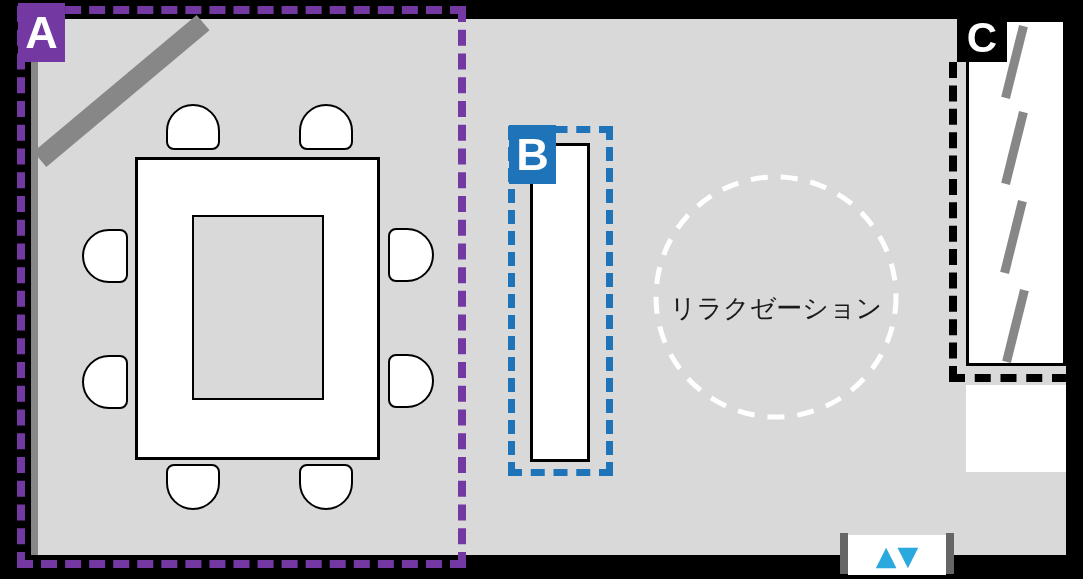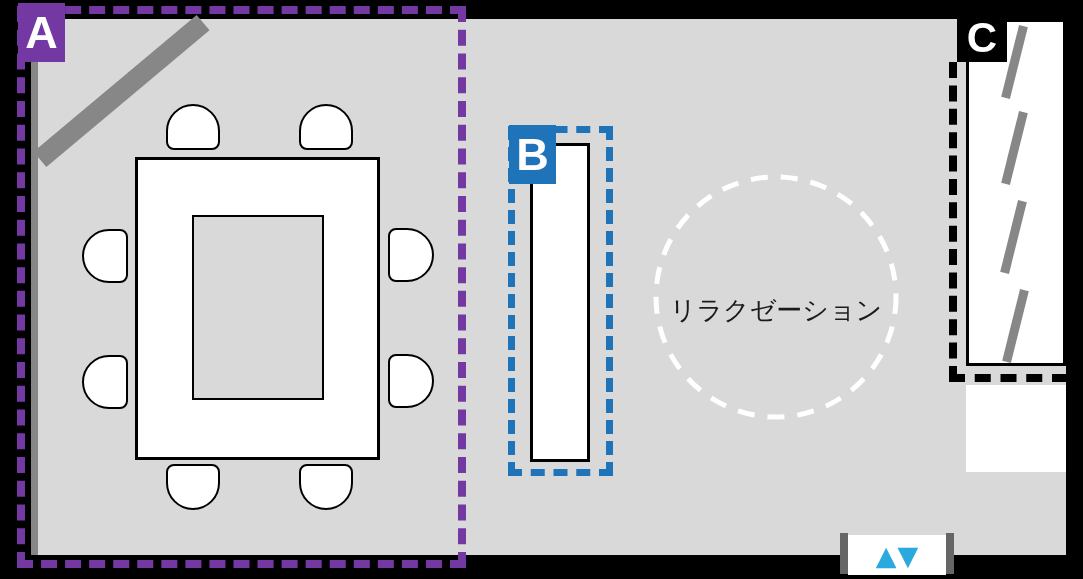--- a/index.html
+++ b/index.html
@@ -54,21 +54,21 @@
   
   .shelf-b{left:530px; top:143px; width:60px; height:319px; background:var(--furniture-white);
            border:3px solid var(--outline); z-index:3;}
 
   
   .relax-circle{left:652px; top:173px; width:248px; height:248px; z-index:2;}
   .relax-circle circle{fill:none; stroke:var(--relax-dash); stroke-width:5; stroke-dasharray:17 13;}
   .relax-label{left:652px; top:173px; width:248px; height:248px; display:flex; flex-direction:column;
            align-items:center; justify-content:center; padding-top:26px; z-index:3;
            color:var(--relax-text); font-size:26px; line-height:34px; text-align:right;
-           font-family:Liberation Sans, sans-serif;}
+           font-family:Liberation Mono, monospace;}
 
   
   .cabinet{left:966px; top:19px; width:100px; height:347px; background:var(--furniture-white);
            border:3px solid var(--outline); z-index:3;}
   .hanger{width:9px; height:74px; background:var(--furniture-gray); transform:rotate(14deg); z-index:4;}
   .h1{left:1010px; top:25px;} .h2{left:1010px; top:111px;}
   .h3{left:1009px; top:200px;} .h4{left:1011px; top:289px;}
   .alcove{left:966px; top:385px; width:100px; height:87px; background:var(--furniture-white); z-index:2;}
 
   

